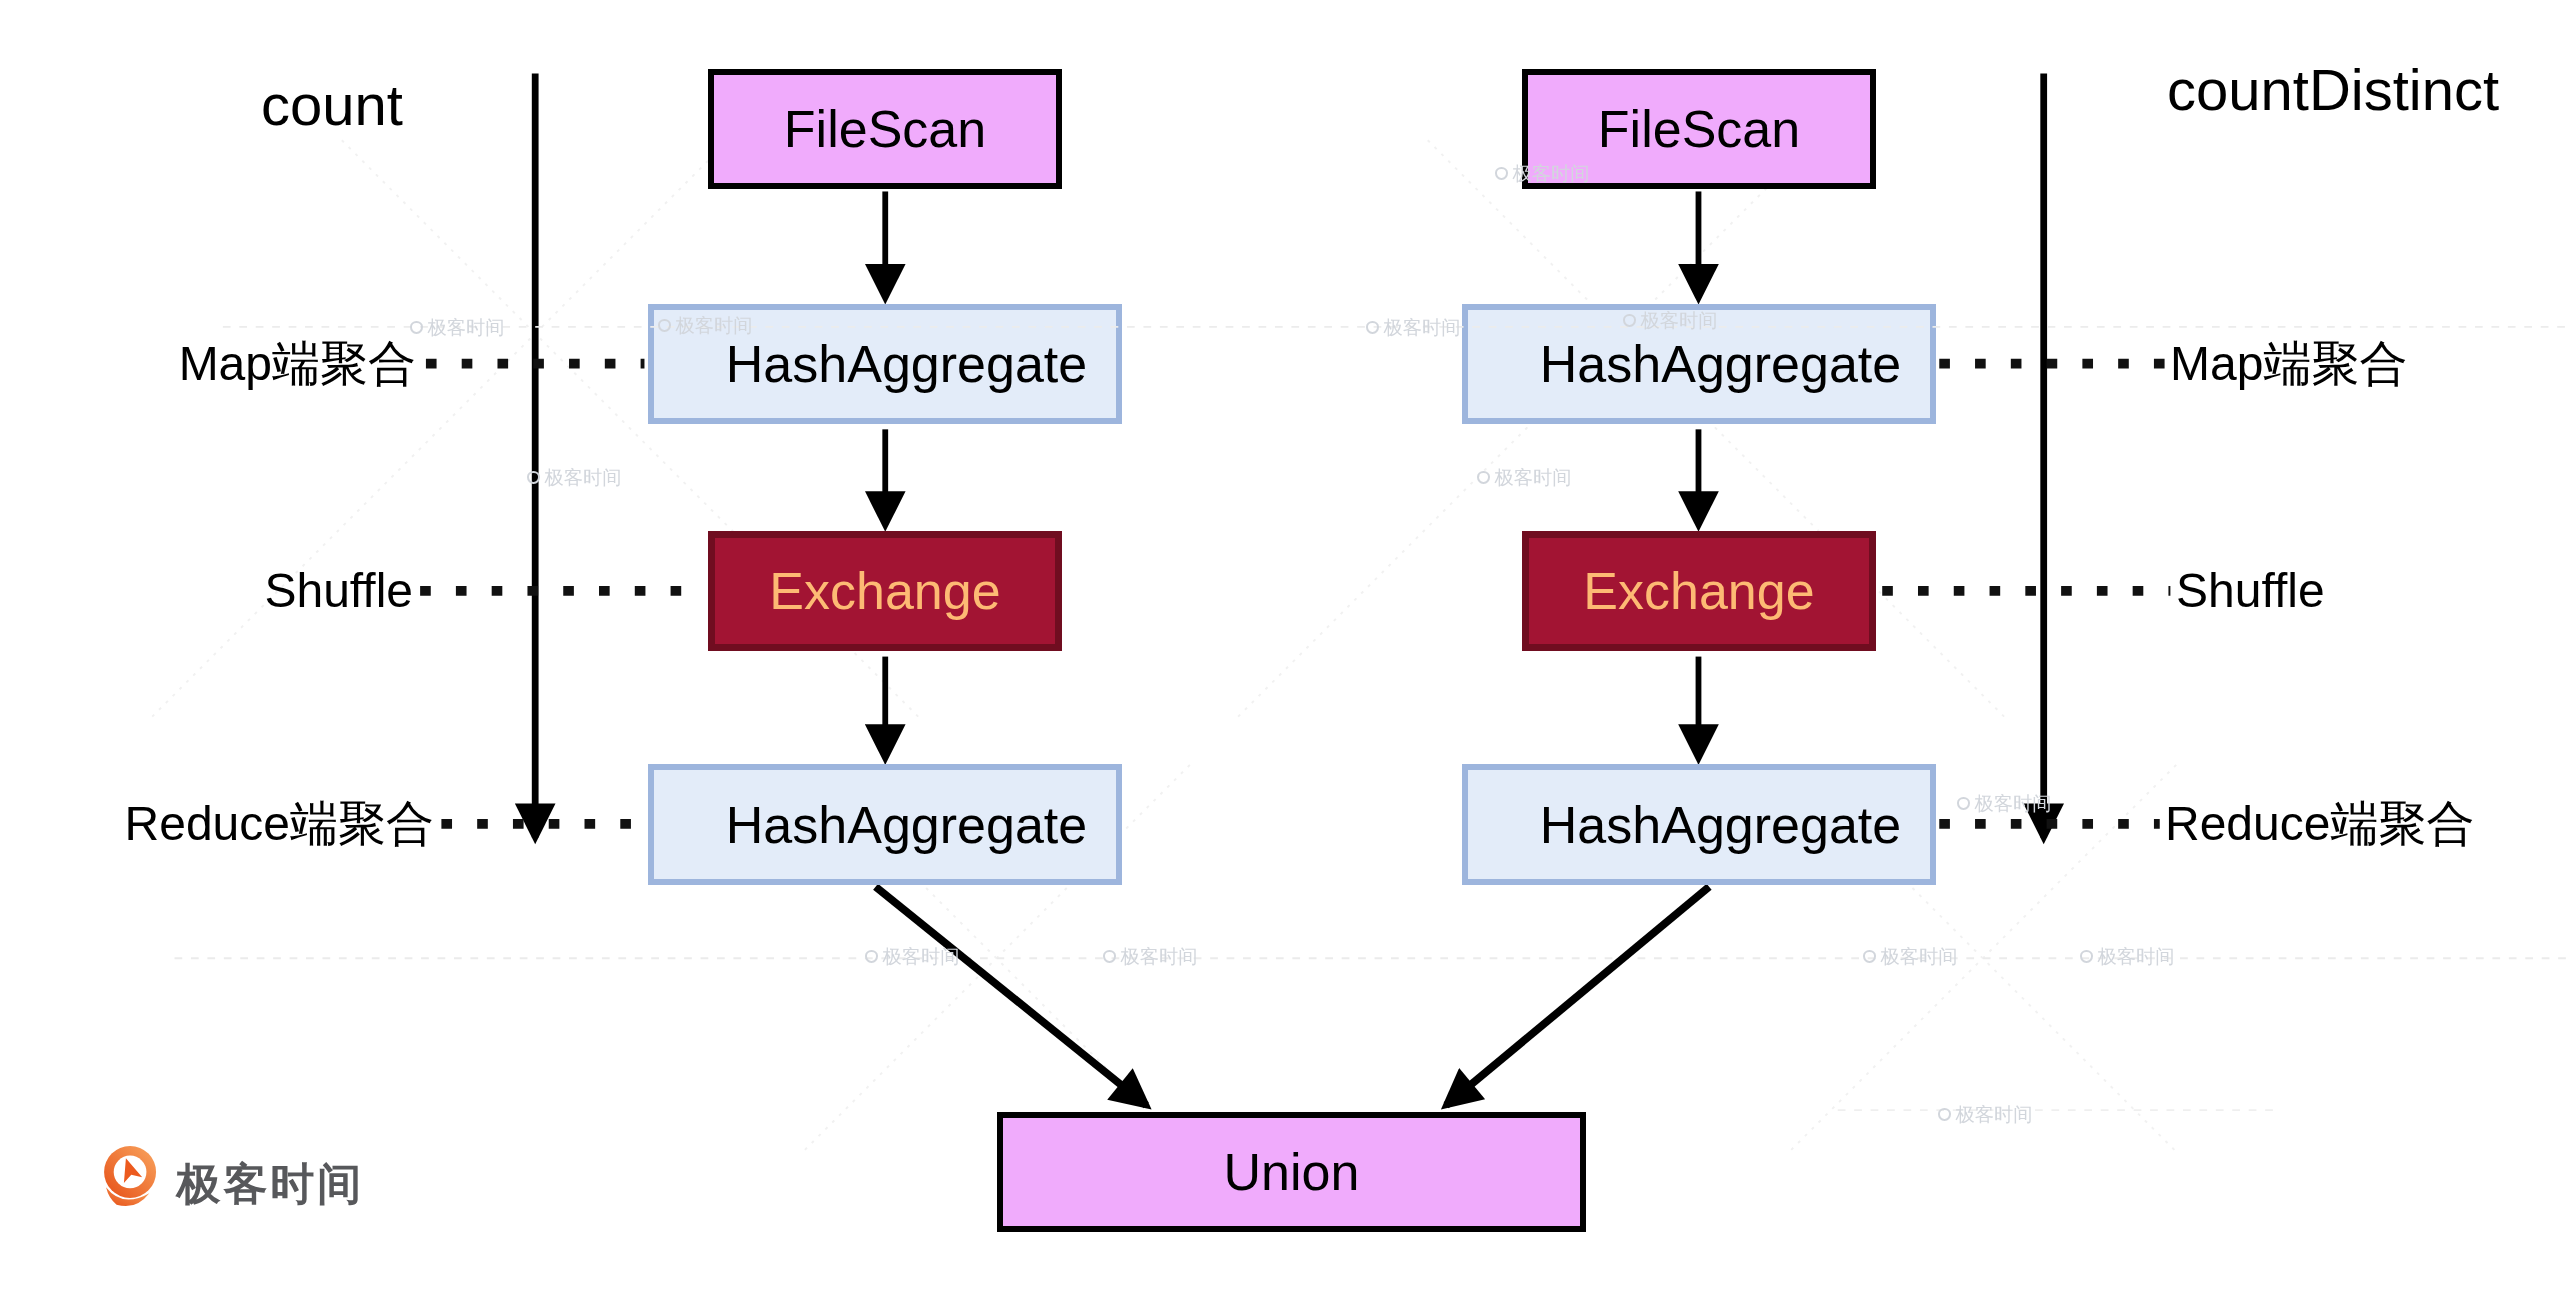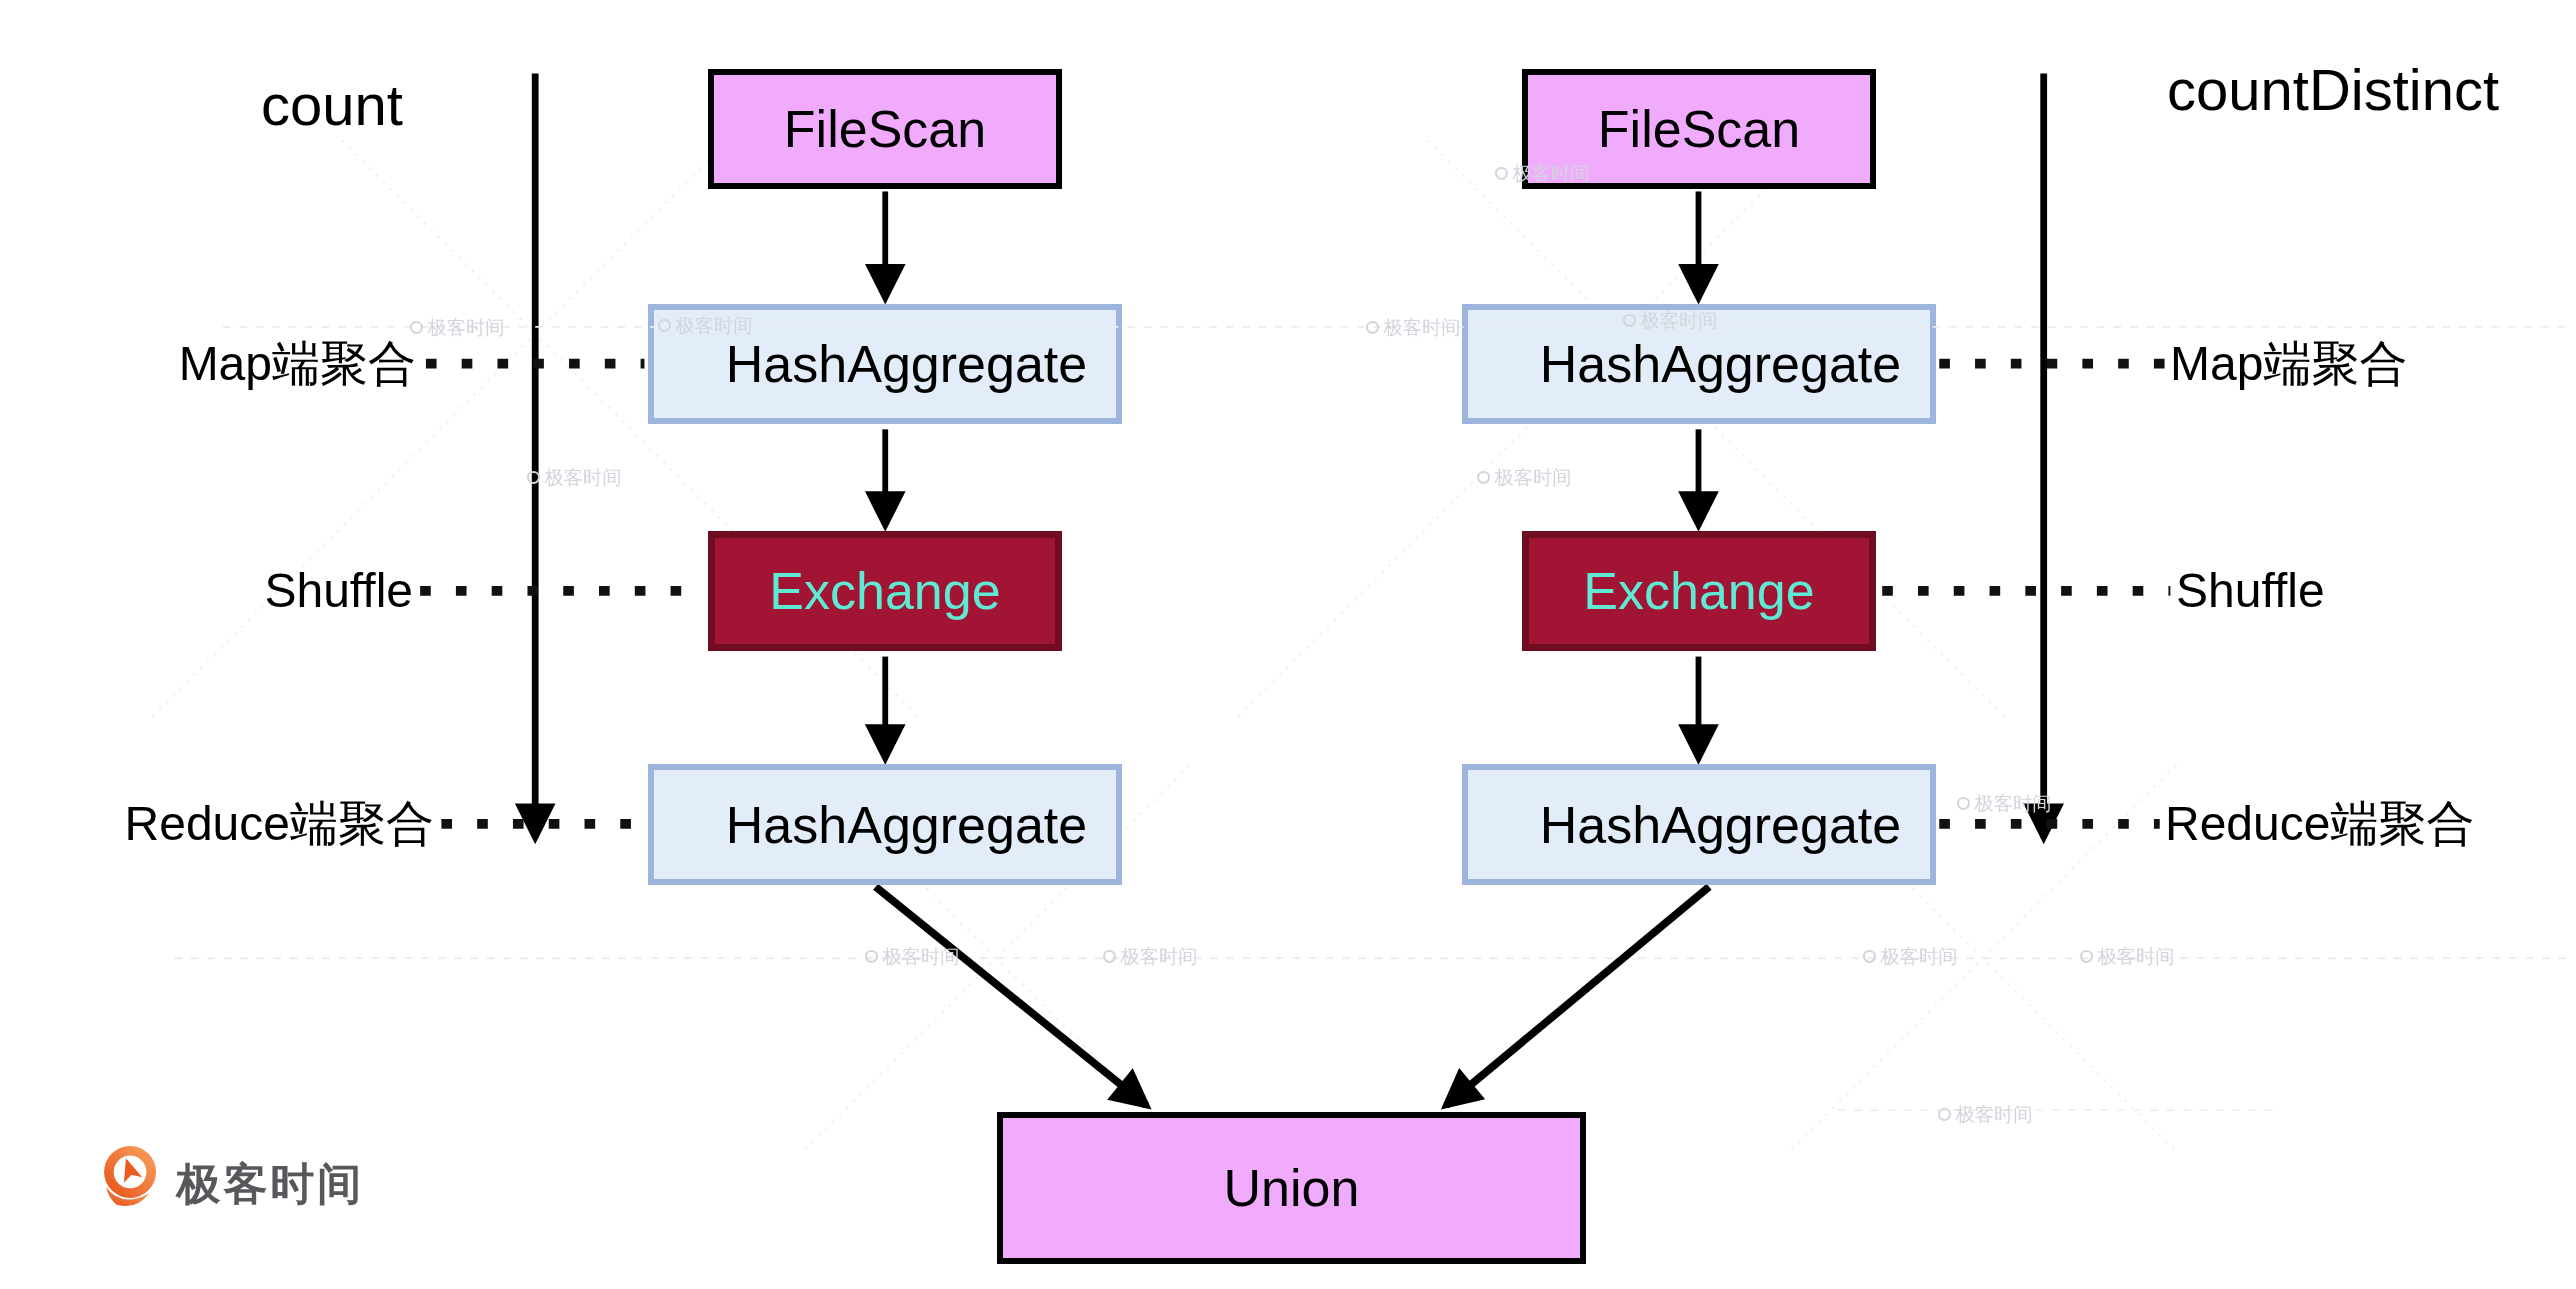--- a/index.html
+++ b/index.html
@@ -26,21 +26,21 @@
     z-index:2;
   }
   .box.blue{
     background:#e3ecf9;
     border:6.8px solid #9db5dd;
     padding-left:43px;
   }
   .box.red{
     background:#a21433;
     border:7.7px solid #700d20;
-    color:#5eead4;
+    color:#fdba74;
   }
   .plan-title{
     position:absolute;
     font-size:58px;line-height:62px;height:62px;
     white-space:nowrap;z-index:2;
   }
   .side-label{
     position:absolute;
     font-size:48px;line-height:62px;height:62px;
     white-space:nowrap;z-index:2;
@@ -131,21 +131,21 @@
   <div class="box" style="left:708px;top:69px;width:354px;height:120px;">FileScan</div>
   <div class="box blue" style="left:648px;top:304px;width:474px;height:120px;">HashAggregate</div>
   <div class="box red" style="left:708px;top:531px;width:354px;height:120px;">Exchange</div>
   <div class="box blue" style="left:648px;top:764px;width:474px;height:121px;">HashAggregate</div>
 
   <div class="box" style="left:1522px;top:69px;width:354px;height:120px;">FileScan</div>
   <div class="box blue" style="left:1462px;top:304px;width:474px;height:120px;">HashAggregate</div>
   <div class="box red" style="left:1522px;top:531px;width:354px;height:120px;">Exchange</div>
   <div class="box blue" style="left:1462px;top:764px;width:474px;height:121px;">HashAggregate</div>
 
-  <div class="box" style="left:997px;top:1112px;width:589px;height:152px;">Union</div>
+  <div class="box" style="left:997px;top:1112px;width:589px;height:120px;">Union</div>
 
   <div class="side-label lft" style="left:0px;top:333px;width:416px;">Map端聚合</div>
   <div class="side-label lft" style="left:0px;top:560px;width:413px;">Shuffle</div>
   <div class="side-label lft" style="left:0px;top:793px;width:434px;">Reduce端聚合</div>
 
   <div class="side-label" style="left:2170px;top:333px;">Map端聚合</div>
   <div class="side-label" style="left:2176px;top:560px;">Shuffle</div>
   <div class="side-label" style="left:2165px;top:793px;">Reduce端聚合</div>
 
   <svg class="layer over" viewBox="0 0 2663 1333">

